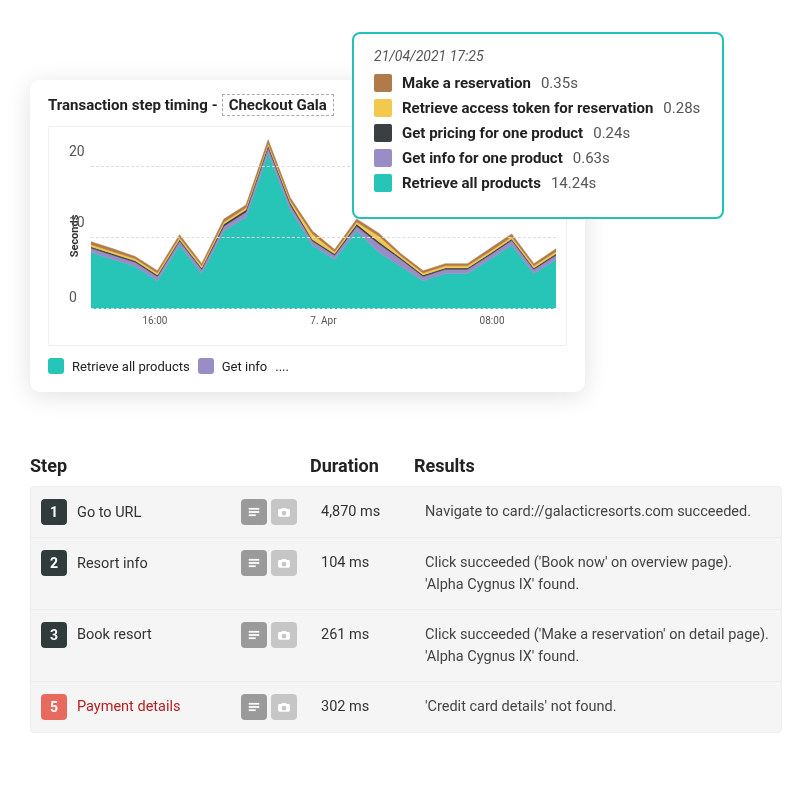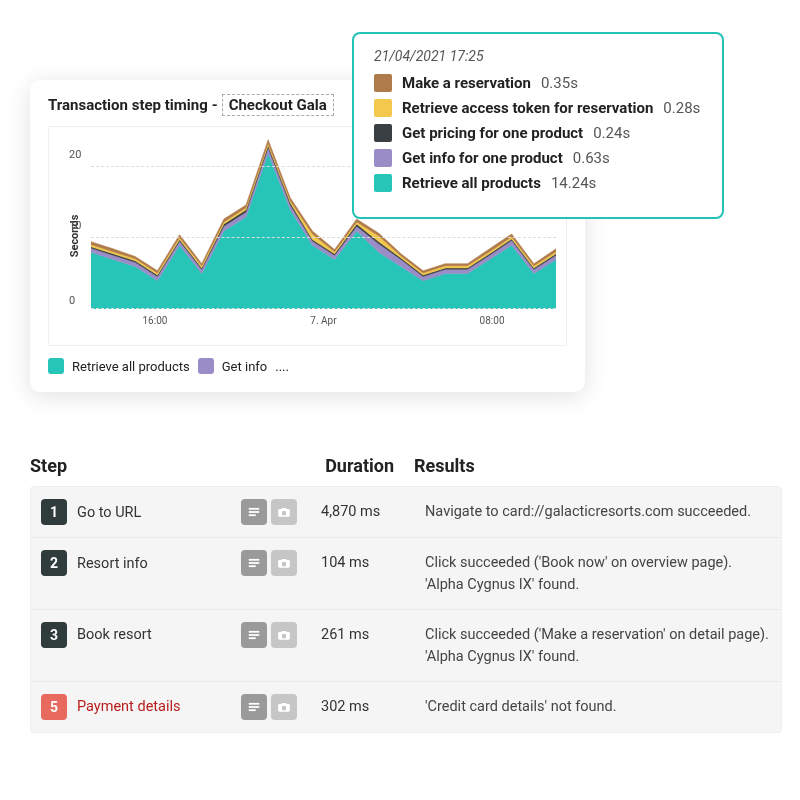--- a/index.html
+++ b/index.html
@@ -57,21 +57,21 @@
     height: 170px;
   }
   .grid-line {
     position: absolute;
     left: 0; right: 0;
     border-top: 1px dashed #ddd;
   }
   .y-tick {
     position: absolute;
     left: -22px;
-    font-size: 11px;
+    font-size: 14px;
     color: #555;
     transform: translateY(-50%);
     margin-top: 20px;
   }
   .x-ticks {
     display: flex;
     justify-content: space-around;
     font-size: 10px;
     color: #555;
     margin-top: 6px;
@@ -122,21 +122,21 @@
     left: 30px;
     right: 18px;
   }
   .table-head {
     display: flex;
     font-weight: 700;
     font-size: 18px;
     padding: 0 0 10px 0;
   }
   .col-step { width: 200px; }
-  .col-dur { width: 104px; text-align: right; padding-right: 20px; }
+  .col-dur { width: 104px; text-align: left; }
   .col-results { flex: 1; }
   .step-rows {
     background: #f5f5f5;
     border-radius: 4px;
     border: 1px solid #eee;
   }
   .step-row {
     display: flex;
     align-items: flex-start;
     padding: 12px 10px;

